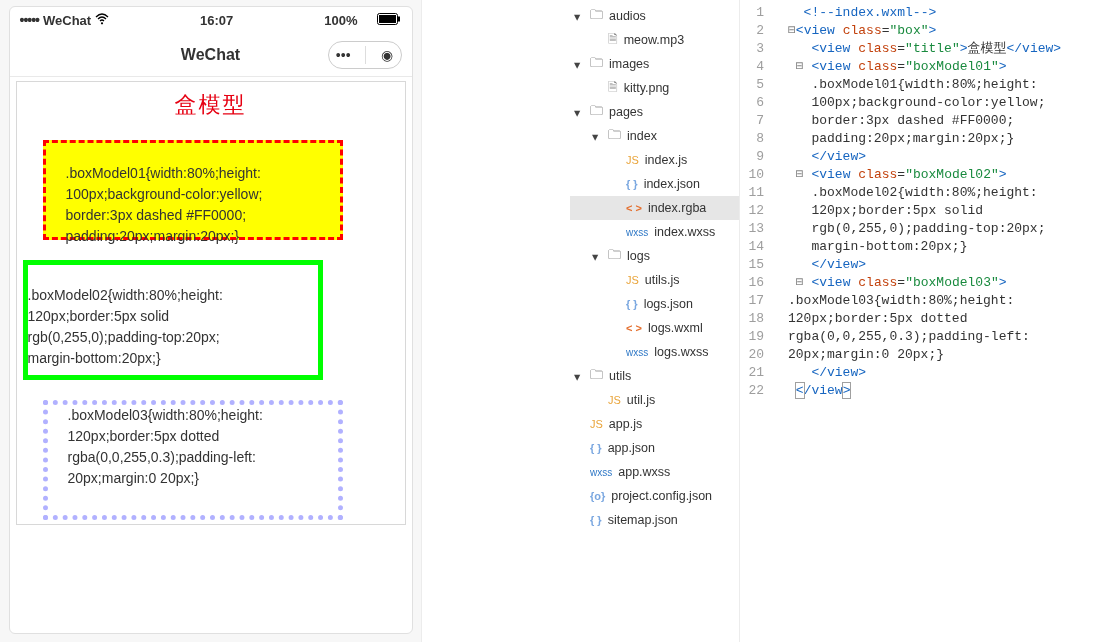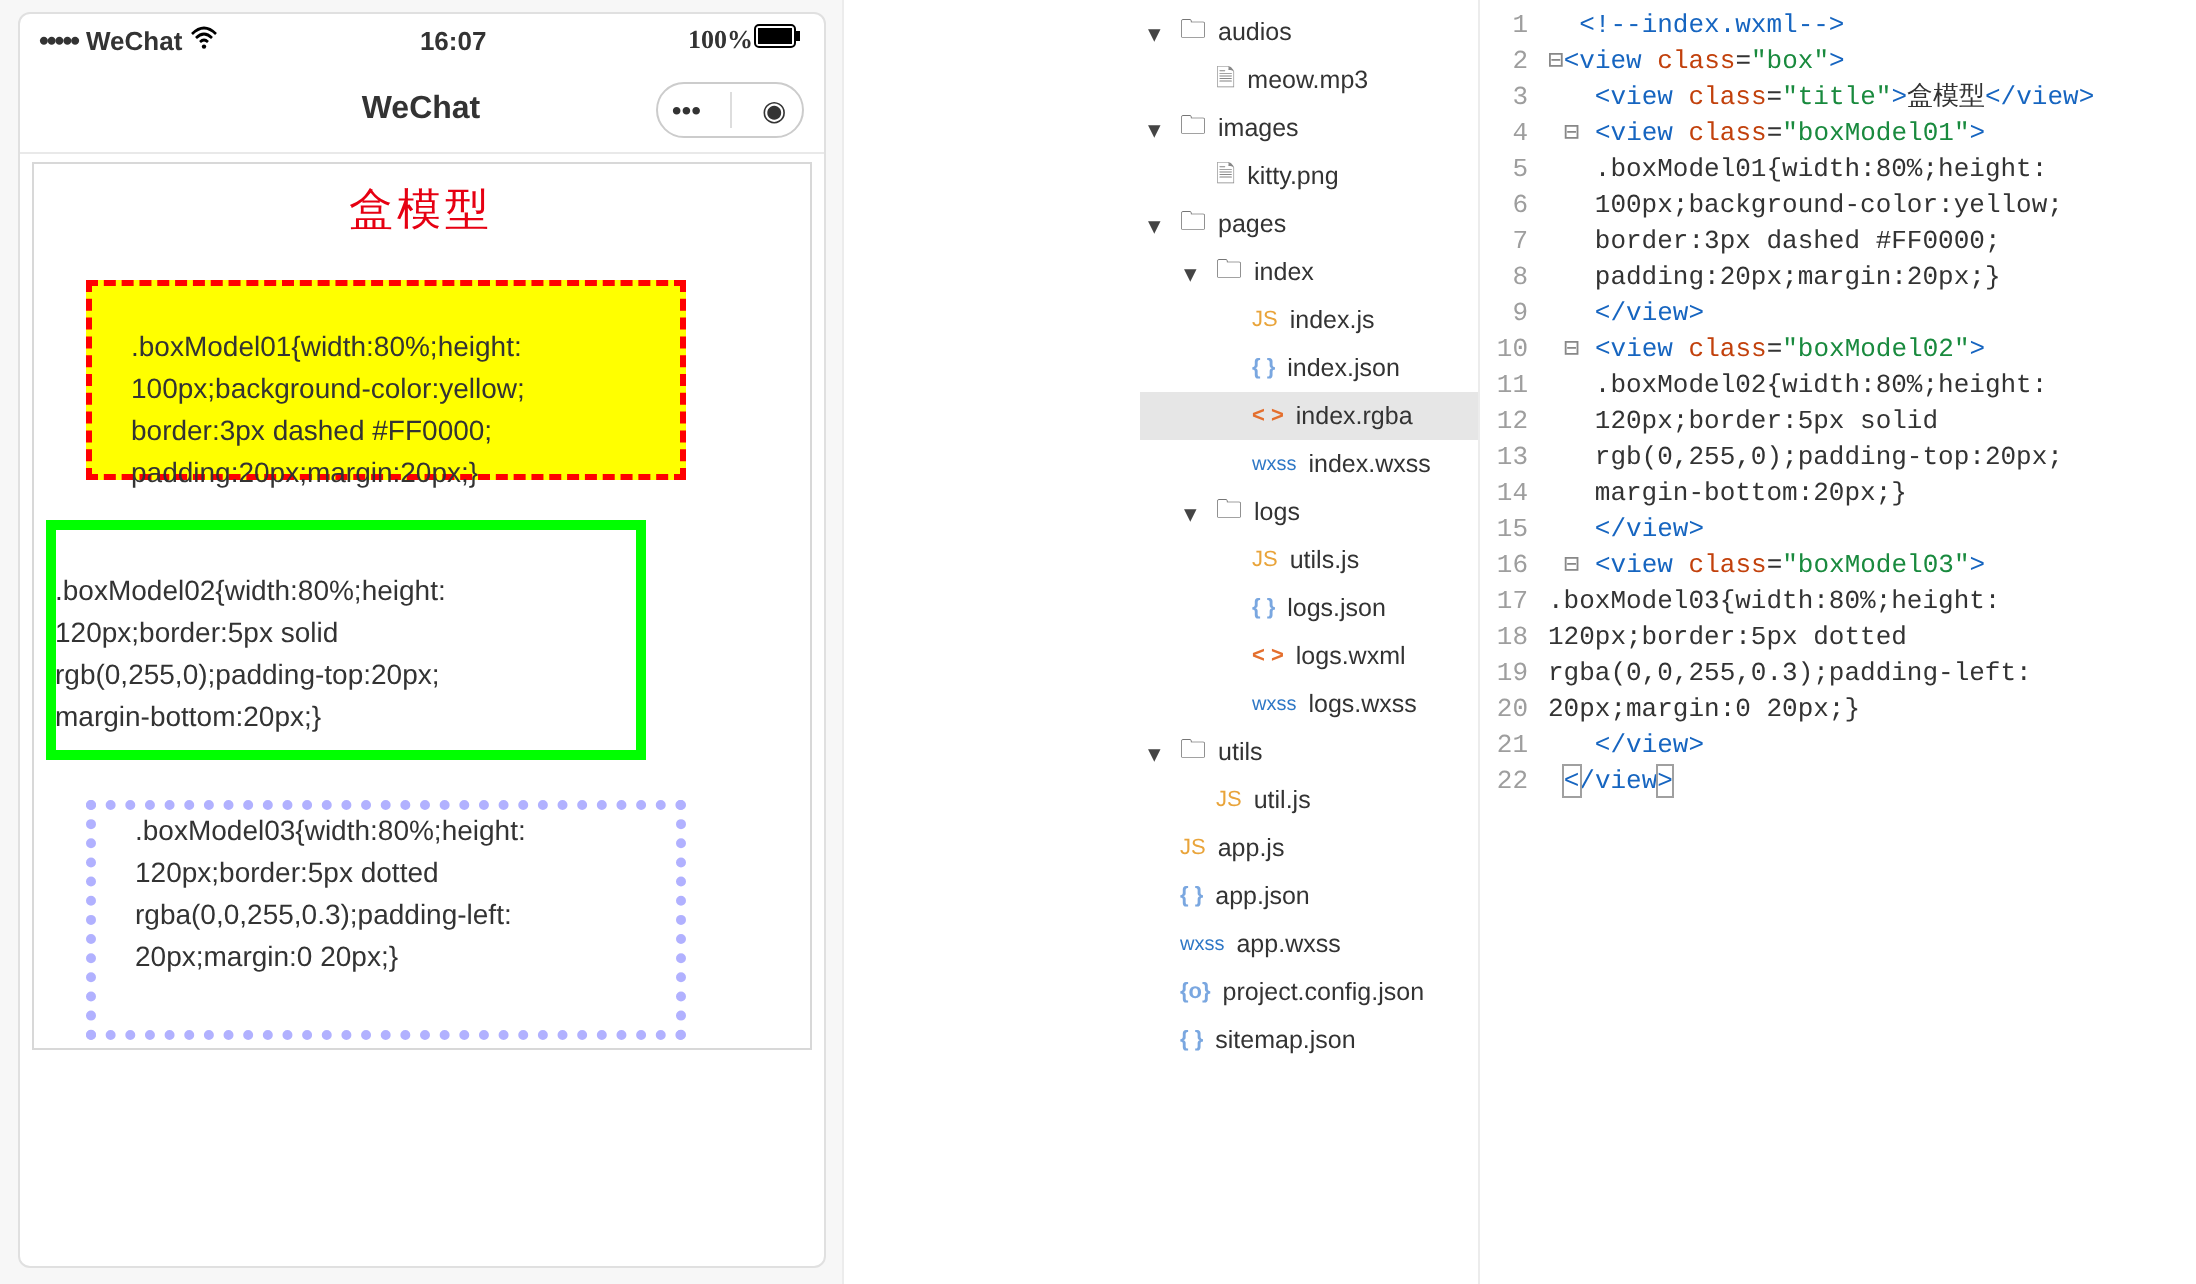--- a/index.html
+++ b/index.html
@@ -146,21 +146,21 @@
     padding-top: 4px;
     white-space: pre;
   }
   .gutter {
     width:34px;
     text-align:right;
     padding-right:10px;
     color:#9e9e9e;
     user-select:none;
   }
-  .code { flex:1; color:#333; }
+  .code { flex:1; color:#333;margin-left:14px; }
   .code .tag   { color:#1665c0; }
   .code .attr  { color:#c2410c; }
   .code .str   { color:#198a3e; }
   .code .text  { color:#333; }
   .code .punct { color:#1665c0; }
   .code .gutter-brace { color:#888; }
   .code .hlbox { outline:1px solid #a0a0a0; }
 </style>
 </head>
 <body>
@@ -172,21 +172,21 @@
         <span class="dots">•••••</span>
         <span>WeChat</span>
         <span>
           <svg width="14" height="12" viewBox="0 0 14 12">
               <path d="M1 4 Q7 -2 13 4 M3 6 Q7 2 11 6 M5 8 Q7 6 9 8" fill="none" stroke="#000" stroke-width="1.3"></path>
               <circle cx="7" cy="10.3" r="1.1" fill="#000"></circle>
             </svg>
         </span>
       </span>
       <span>16:07</span>
-      <span style="display:flex;align-items:center;gap:1px;font-family:Liberation Serif, serif;">
+      <span style="display:flex;align-items:center;gap:20px;">
         <span>100%</span>
         <span>
           <svg width="24" height="12" viewBox="0 0 24 12">
               <rect x="0.5" y="0.5" width="20" height="11" rx="2" fill="none" stroke="#000"></rect>
               <rect x="2" y="2" width="17" height="8" fill="#000"></rect>
               <rect x="21" y="3.5" width="2" height="5" fill="#000"></rect>
             </svg>
         </span>
       </span>
     </div>

